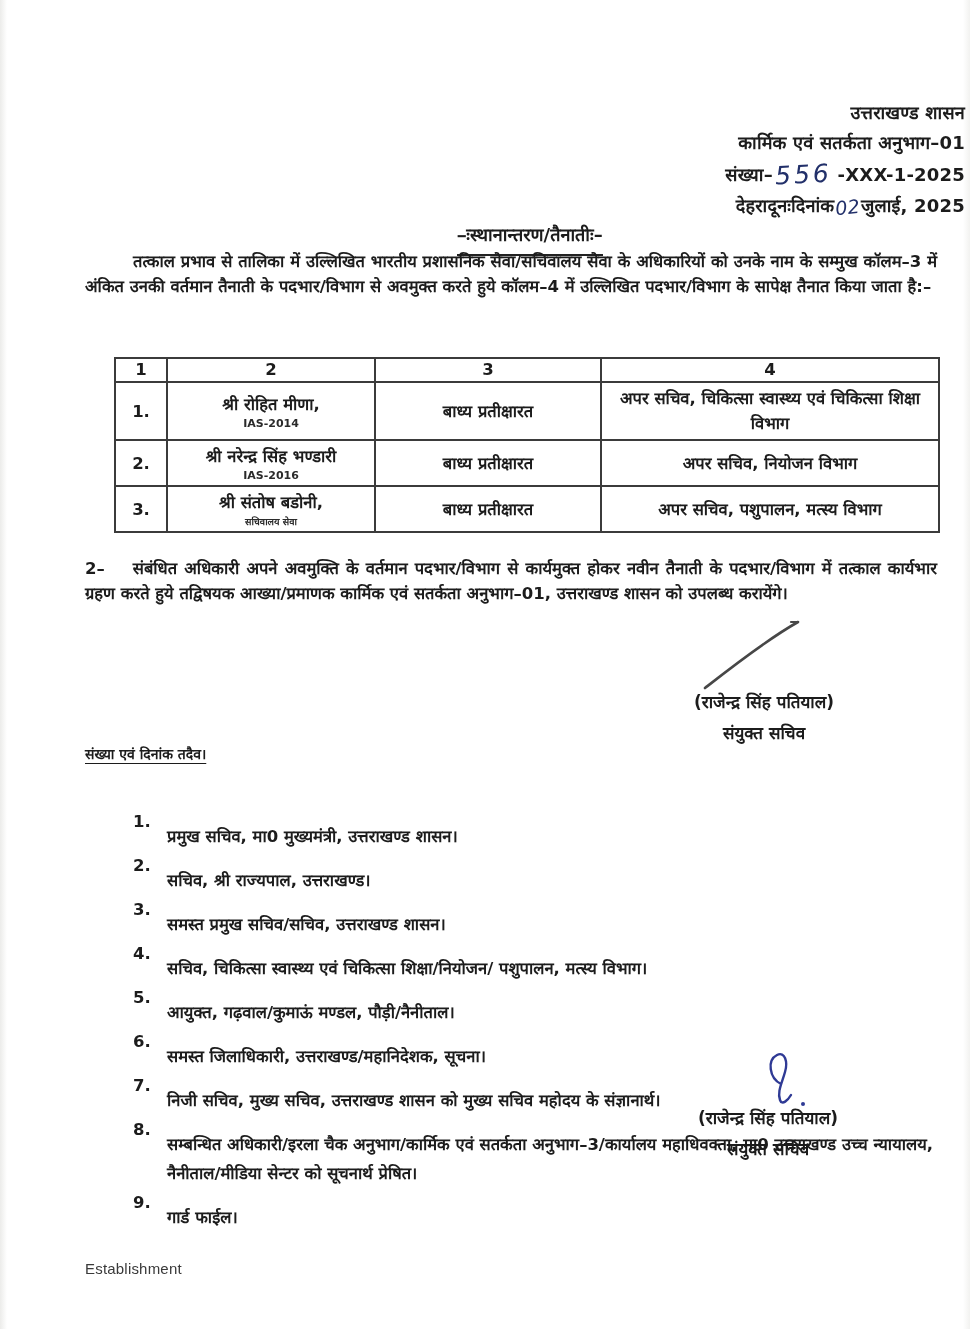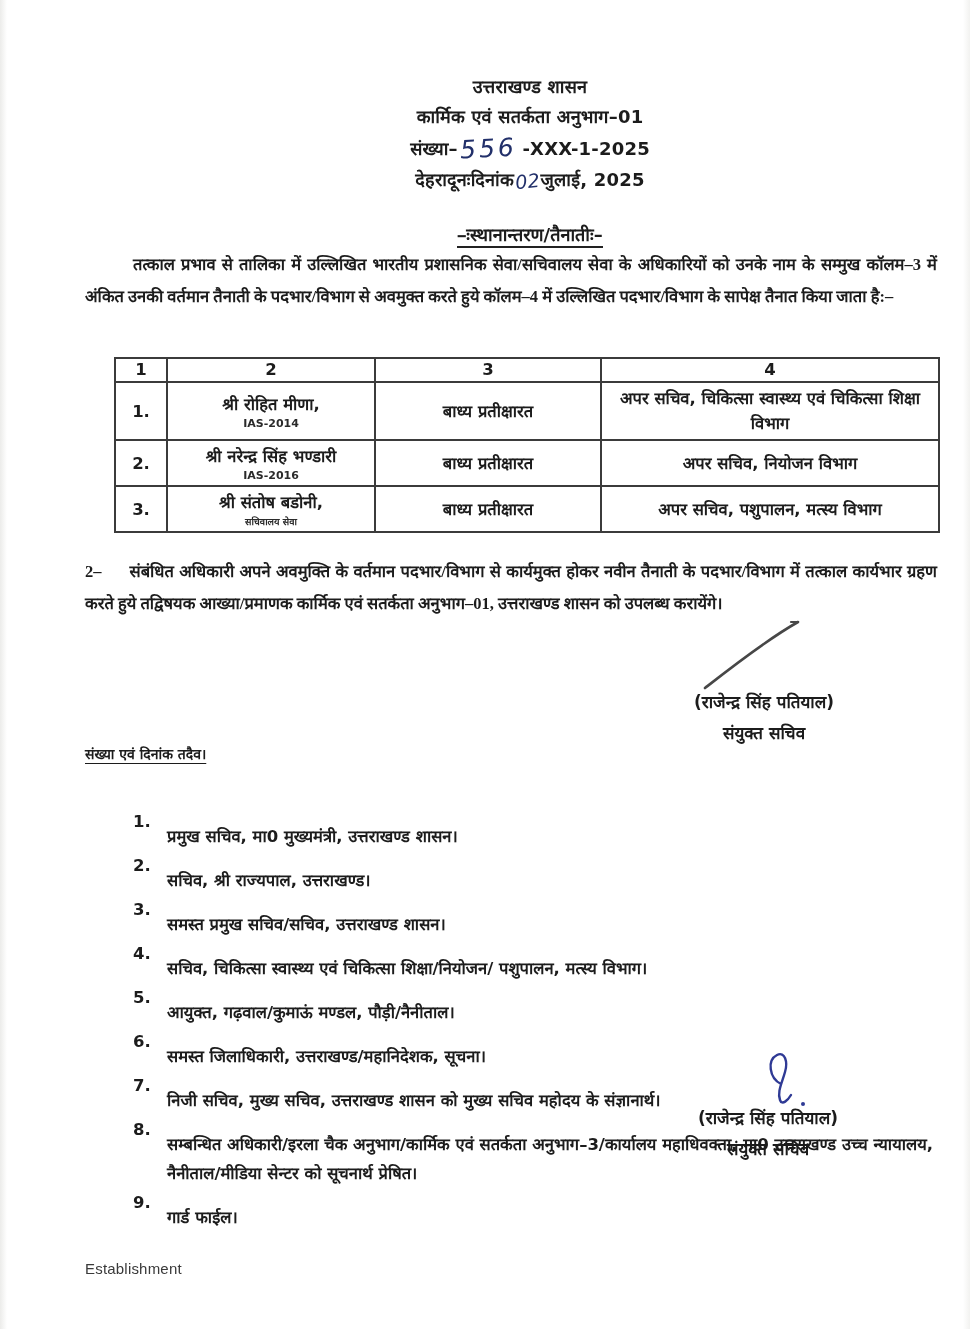--- a/index.html
+++ b/index.html
@@ -11,22 +11,22 @@
     position:relative;
     width:970px;height:1329px;
     margin:0 auto;
     background:linear-gradient(90deg,#ececea 0px,#ffffff 7px,#ffffff 963px,#f2f2f0 970px);
     overflow:hidden;
     color:#1c1c1c;
   }
   .abs{position:absolute;}
   
   .header-block{
-    top:72px;left:95px;width:870px;
-    text-align:center;
+    top:98px;left:95px;width:870px;
+    text-align:right;
     font-size:18px;font-weight:700;
     line-height:30px;
     letter-spacing:.2px;
   }
   .hand{
     font-style:italic;
     color:#22306a;
     display:inline-block;
   }
   .hand-number{
@@ -40,26 +40,25 @@
     font-size:19px;
     transform:rotate(-6deg) translateY(2px);
     padding:0 1px;
     font-weight:500;
   }
   
   .subject{
     top:222px;left:95px;width:870px;text-align:center;
     font-size:18px;font-weight:700;
   }
-  .subject .u{border-bottom:2px solid #222;padding-bottom:1px;}
+  .subject .u{border-bottom:2px solid #222;padding-bottom:9px;}
   
   .para{
-    font-size:16.5px;font-weight:600;line-height:32px;
+    font-size:16.5px;font-weight:600;line-height:25px;
     text-align:justify;
-    font-family:Liberation Serif, serif;
   }
   .para1{top:249px;left:85px;width:852px;text-indent:48px;}
   .para2{top:556px;left:85px;width:852px;}
   .para2 .pnum{font-weight:700;margin-right:28px;}
   
   table.doc-table{
     top:357px;left:114px;width:824px;
     border-collapse:collapse;
     font-size:16.5px;font-weight:600;
     table-layout:fixed;

